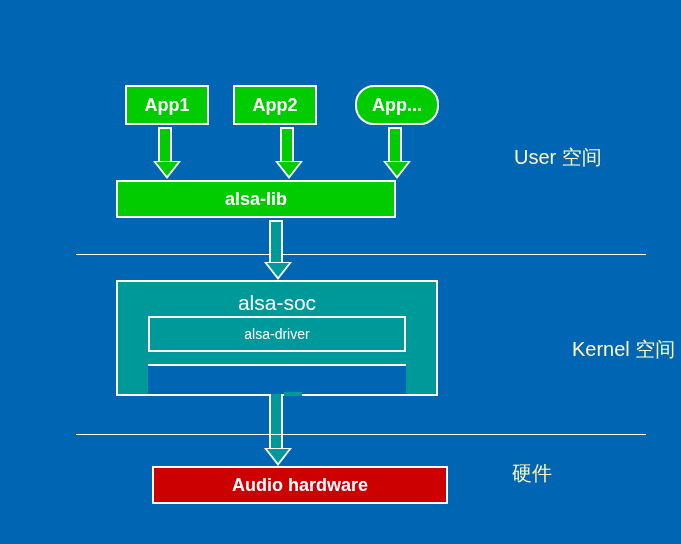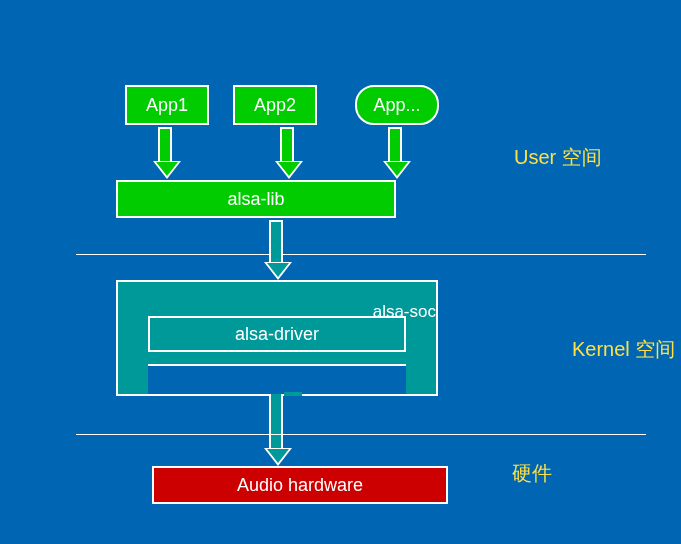--- a/index.html
+++ b/index.html
@@ -12,20 +12,21 @@
     color: #fff;
     overflow: hidden;
   }
   .box {
     position: absolute;
     display: flex;
     align-items: center;
     justify-content: center;
     border: 2px solid #fff;
     font-size: 18px;
+    font-weight: bold;
   }
   .app {
     background: #00CC00;
     width: 84px;
     height: 40px;
     top: 85px;
   }
   #app1 { left: 125px; }
   #app2 { left: 233px; }
   #app3 { left: 355px; border-radius: 19px; }
@@ -42,37 +43,37 @@
     background: #009999;
     border: 2px solid #fff;
     left: 116px;
     top: 280px;
     width: 322px;
     height: 116px;
     position: absolute;
   }
   .alsasoc-label {
     position: absolute;
-    top: 20px;
+    top: 9px;
     width: 100%;
-    text-align: right;
-    font-size: 17px;
+    text-align: center;
+    font-size: 21px;
   }
   .alsadriver {
     background: #009999;
     border: 2px solid #fff;
     position: absolute;
     left: 30px;
     top: 34px;
     width: 258px;
     height: 36px;
     display: flex;
     align-items: center;
     justify-content: center;
-    font-size: 18px;
+    font-size: 14px;
   }
   .soc-bottom {
     position: absolute;
     left: 30px;
     top: 82px;
     width: 258px;
     height: 30px;
     background: #0066B3;
     border-top: 2px solid #fff;
   }
@@ -131,21 +132,21 @@
   .divider {
     position: absolute;
     left: 76px;
     width: 570px;
     height: 0;
     border-top: 1.5px solid #fff;
   }
   .section-label {
     position: absolute;
     font-size: 20px;
-    color: #fde047;
+    color: #fef9c3;
   }
 </style>
 </head>
 <body>
 
 <div id="app1" class="box app">App1</div>
 <div id="app2" class="box app">App2</div>
 <div id="app3" class="box app">App...</div>
 
 <div class="arrow arrow-green" style="left:158px; top:127px;">

